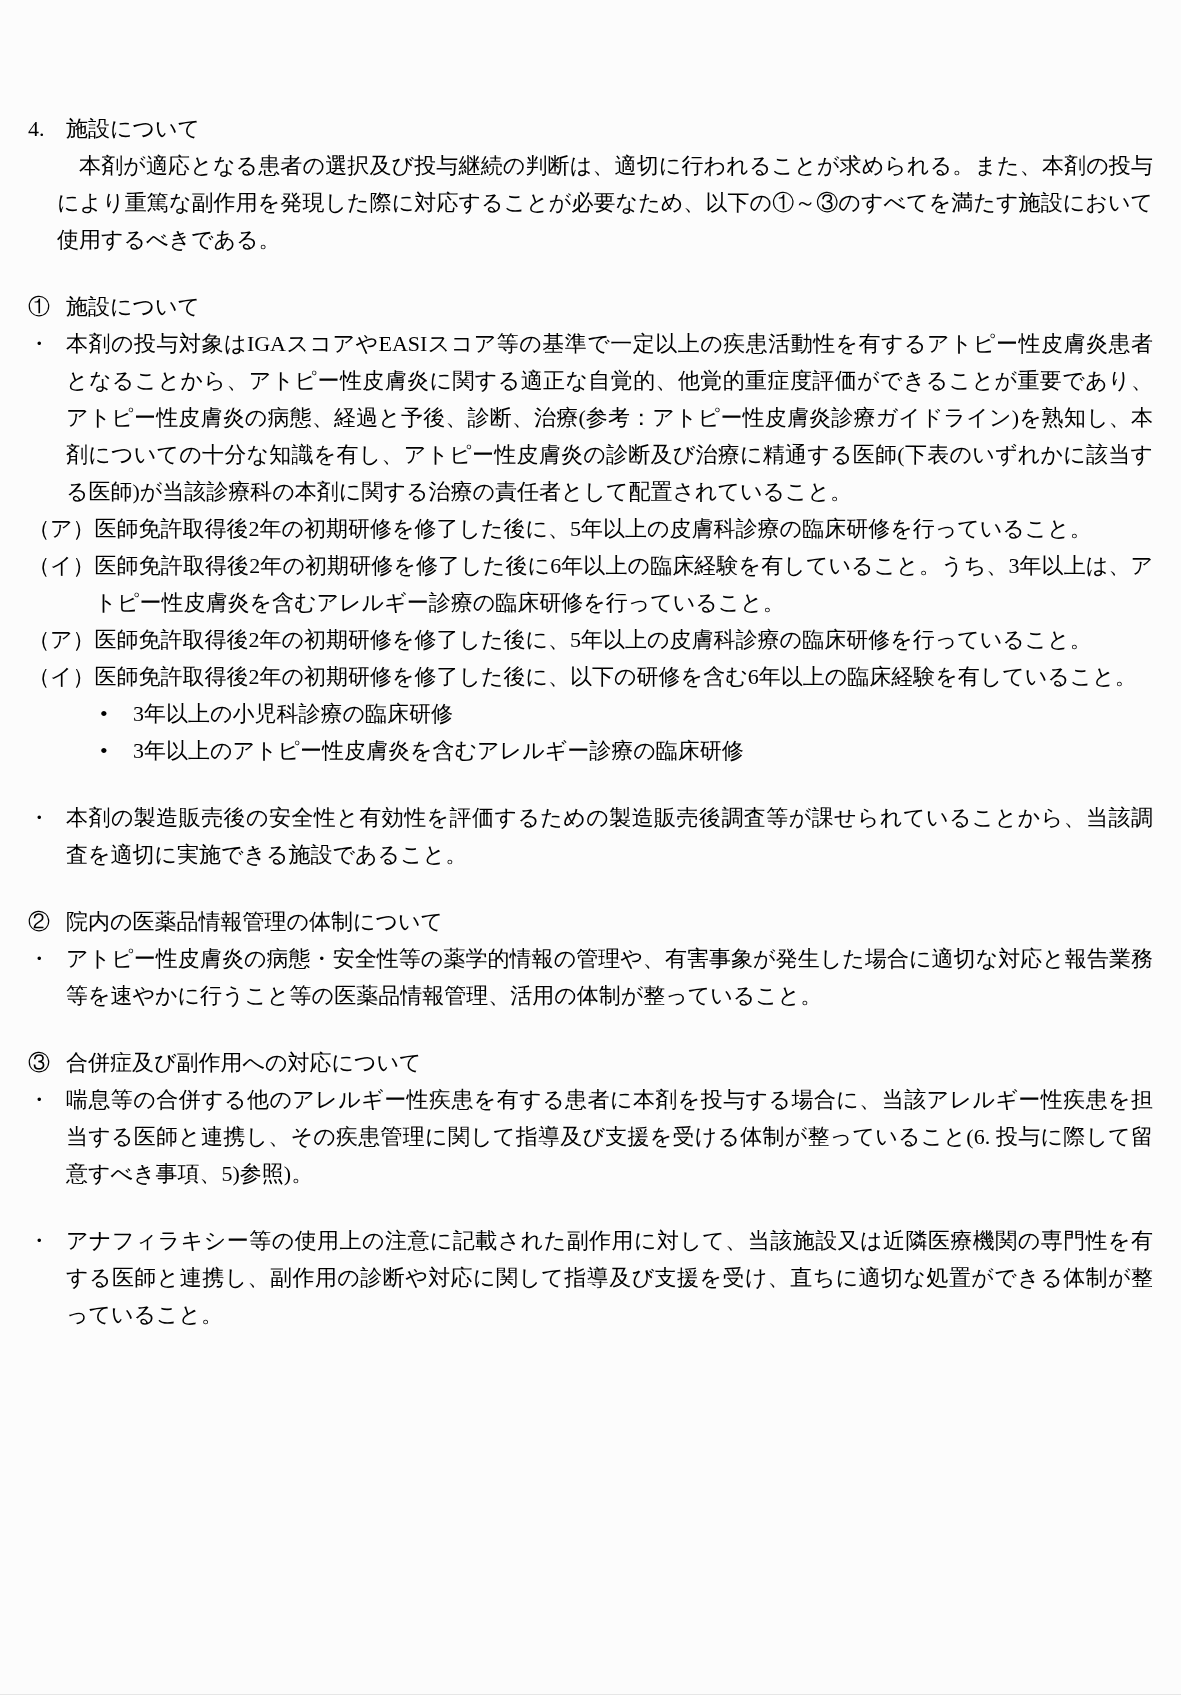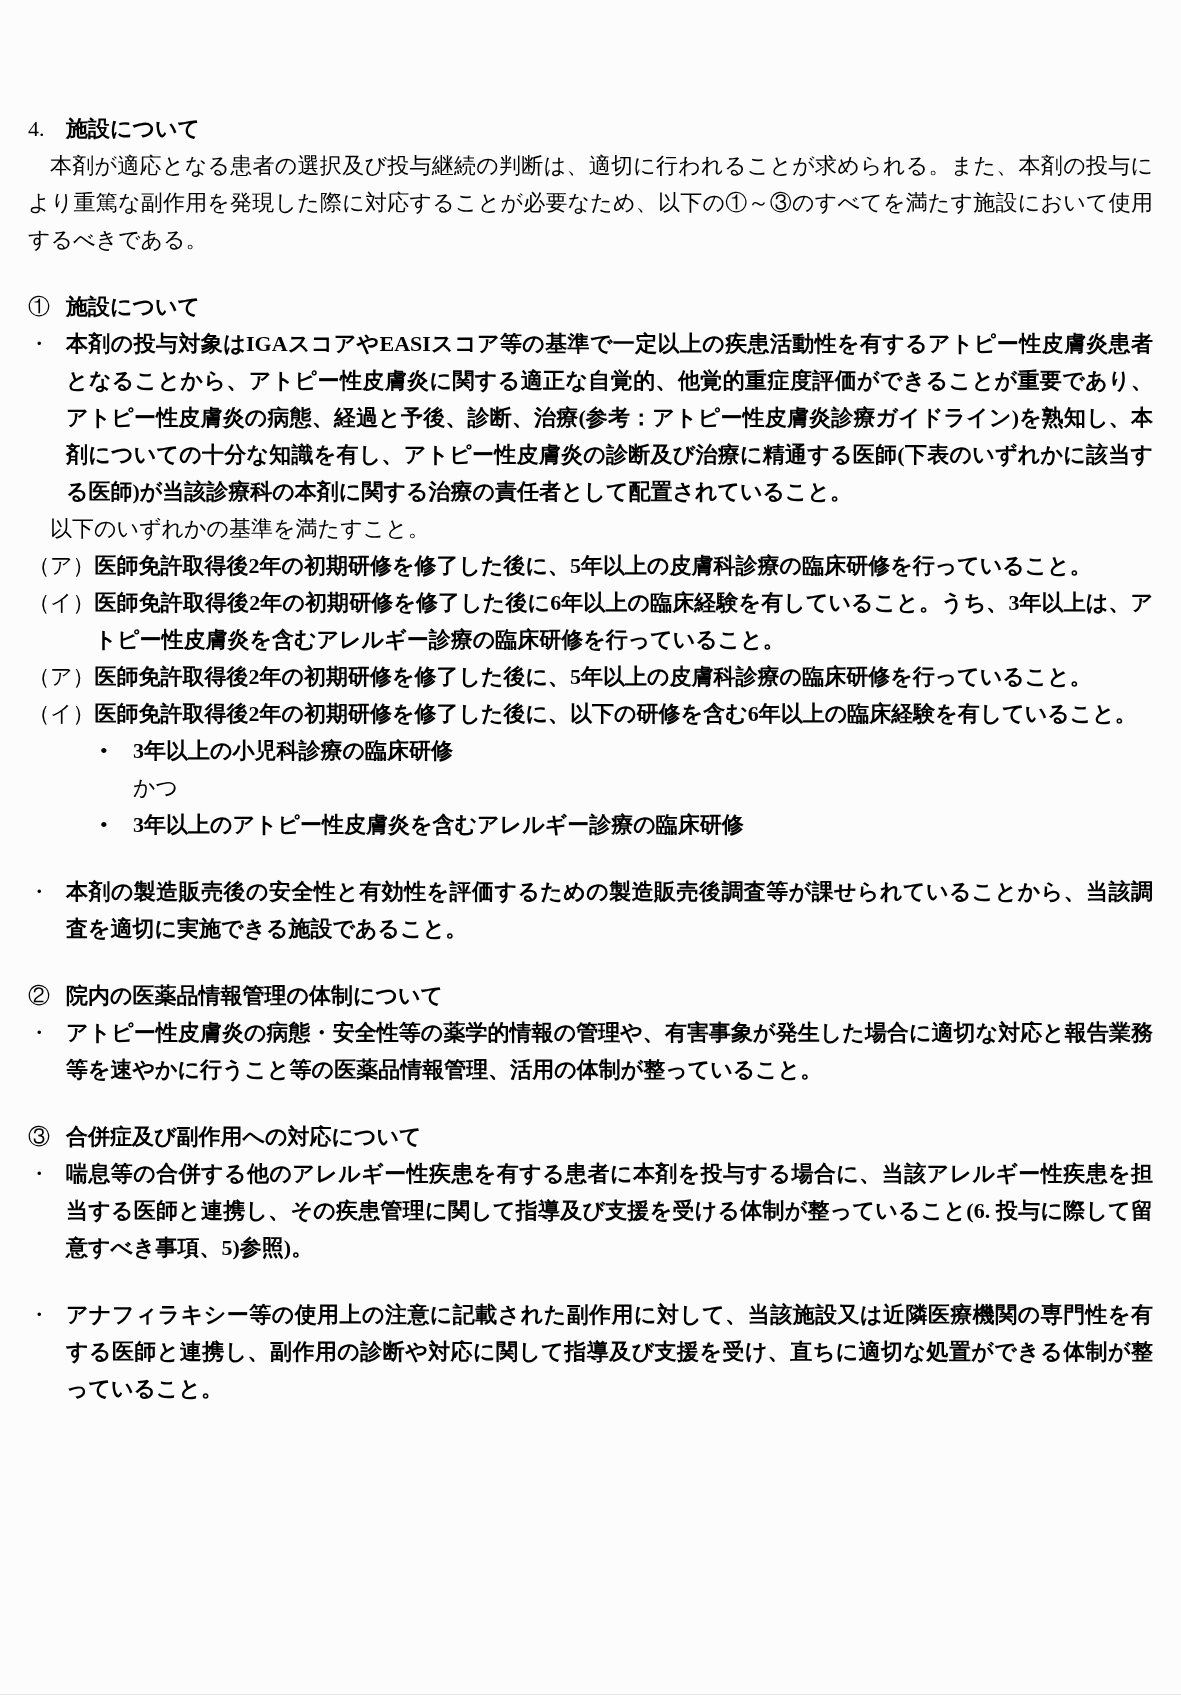--- a/index.html
+++ b/index.html
@@ -14,23 +14,23 @@
     color: #000;
     font-family: "Liberation Serif", "DejaVu Serif", serif;
     font-size: 22px;
     line-height: 37px;
     overflow: hidden;
   }
   .blk { text-align: justify; }
   .row { display: flex; align-items: flex-start; }
   .marker { flex: 0 0 38px; }
   .marker-wide { flex: 0 0 65px; }
-  .body-text { flex: 1 1 auto; text-align: justify; font-weight: bold; }
+  .body-text { flex: 1 1 auto; text-align: justify; }
   .mt { margin-top: 30px; }
-  .indent-first { text-indent: 22px; }
+  .indent-first { text-indent: 22px; margin-left: 29px; }
   .sub-row { margin-left: 72px; }
   .sub-row .sub-marker { flex: 0 0 33px; }
   .sub-plain { margin-left: 105px; }
   .page-edge {
     position: absolute;
     left: 0; right: 0; bottom: 0;
     border-top: 1px solid #e6e6e6;
   }
 </style>
 </head>
@@ -48,21 +48,20 @@
   <div class="row blk mt">
     <span class="marker">①</span>
     <span class="body-text">施設について</span>
   </div>
 
   <div class="row blk">
     <span class="marker">・</span>
     <span class="body-text">本剤の投与対象はIGAスコアやEASIスコア等の基準で一定以上の疾患活動性を有するアトピー性皮膚炎患者となることから、アトピー性皮膚炎に関する適正な自覚的、他覚的重症度評価ができることが重要であり、アトピー性皮膚炎の病態、経過と予後、診断、治療(参考：アトピー性皮膚炎診療ガイドライン)を熟知し、本剤についての十分な知識を有し、アトピー性皮膚炎の診断及び治療に精通する医師(下表のいずれかに該当する医師)が当該診療科の本剤に関する治療の責任者として配置されていること。</span>
   </div>
 
-  <div class="blk indent-first">以下のいずれかの基準を満たすこと。</div>
 
 
   <div class="row blk">
     <span class="marker-wide">（ア）</span>
     <span class="body-text">医師免許取得後2年の初期研修を修了した後に、5年以上の皮膚科診療の臨床研修を行っていること。</span>
   </div>
   <div class="row blk">
     <span class="marker-wide">（イ）</span>
     <span class="body-text">医師免許取得後2年の初期研修を修了した後に6年以上の臨床経験を有していること。うち、3年以上は、アトピー性皮膚炎を含むアレルギー診療の臨床研修を行っていること。</span>
   </div>
@@ -74,21 +73,20 @@
   </div>
   <div class="row blk">
     <span class="marker-wide">（イ）</span>
     <span class="body-text">医師免許取得後2年の初期研修を修了した後に、以下の研修を含む6年以上の臨床経験を有していること。</span>
   </div>
 
   <div class="row blk sub-row">
     <span class="sub-marker">•</span>
     <span class="body-text">3年以上の小児科診療の臨床研修</span>
   </div>
-  <div class="blk sub-plain">かつ</div>
   <div class="row blk sub-row">
     <span class="sub-marker">•</span>
     <span class="body-text">3年以上のアトピー性皮膚炎を含むアレルギー診療の臨床研修</span>
   </div>
 
   <div class="row blk mt">
     <span class="marker">・</span>
     <span class="body-text">本剤の製造販売後の安全性と有効性を評価するための製造販売後調査等が課せられていることから、当該調査を適切に実施できる施設であること。</span>
   </div>
 

